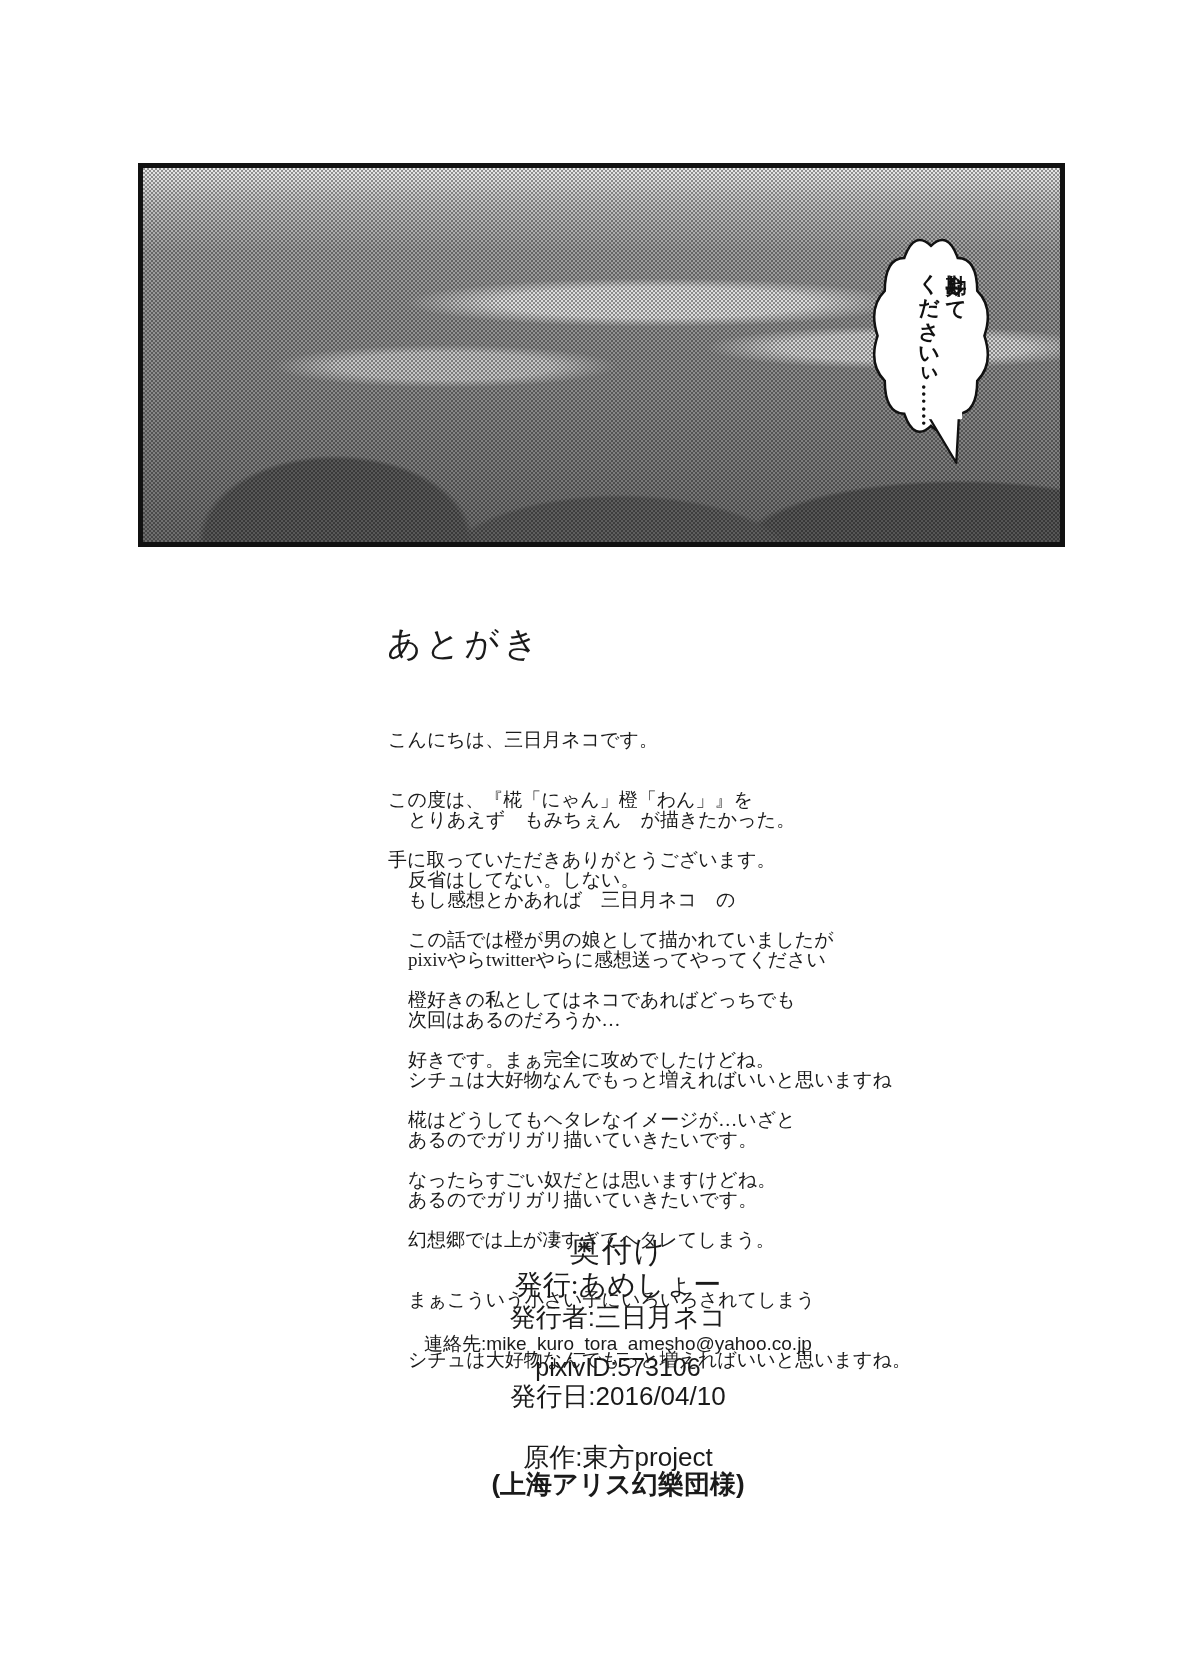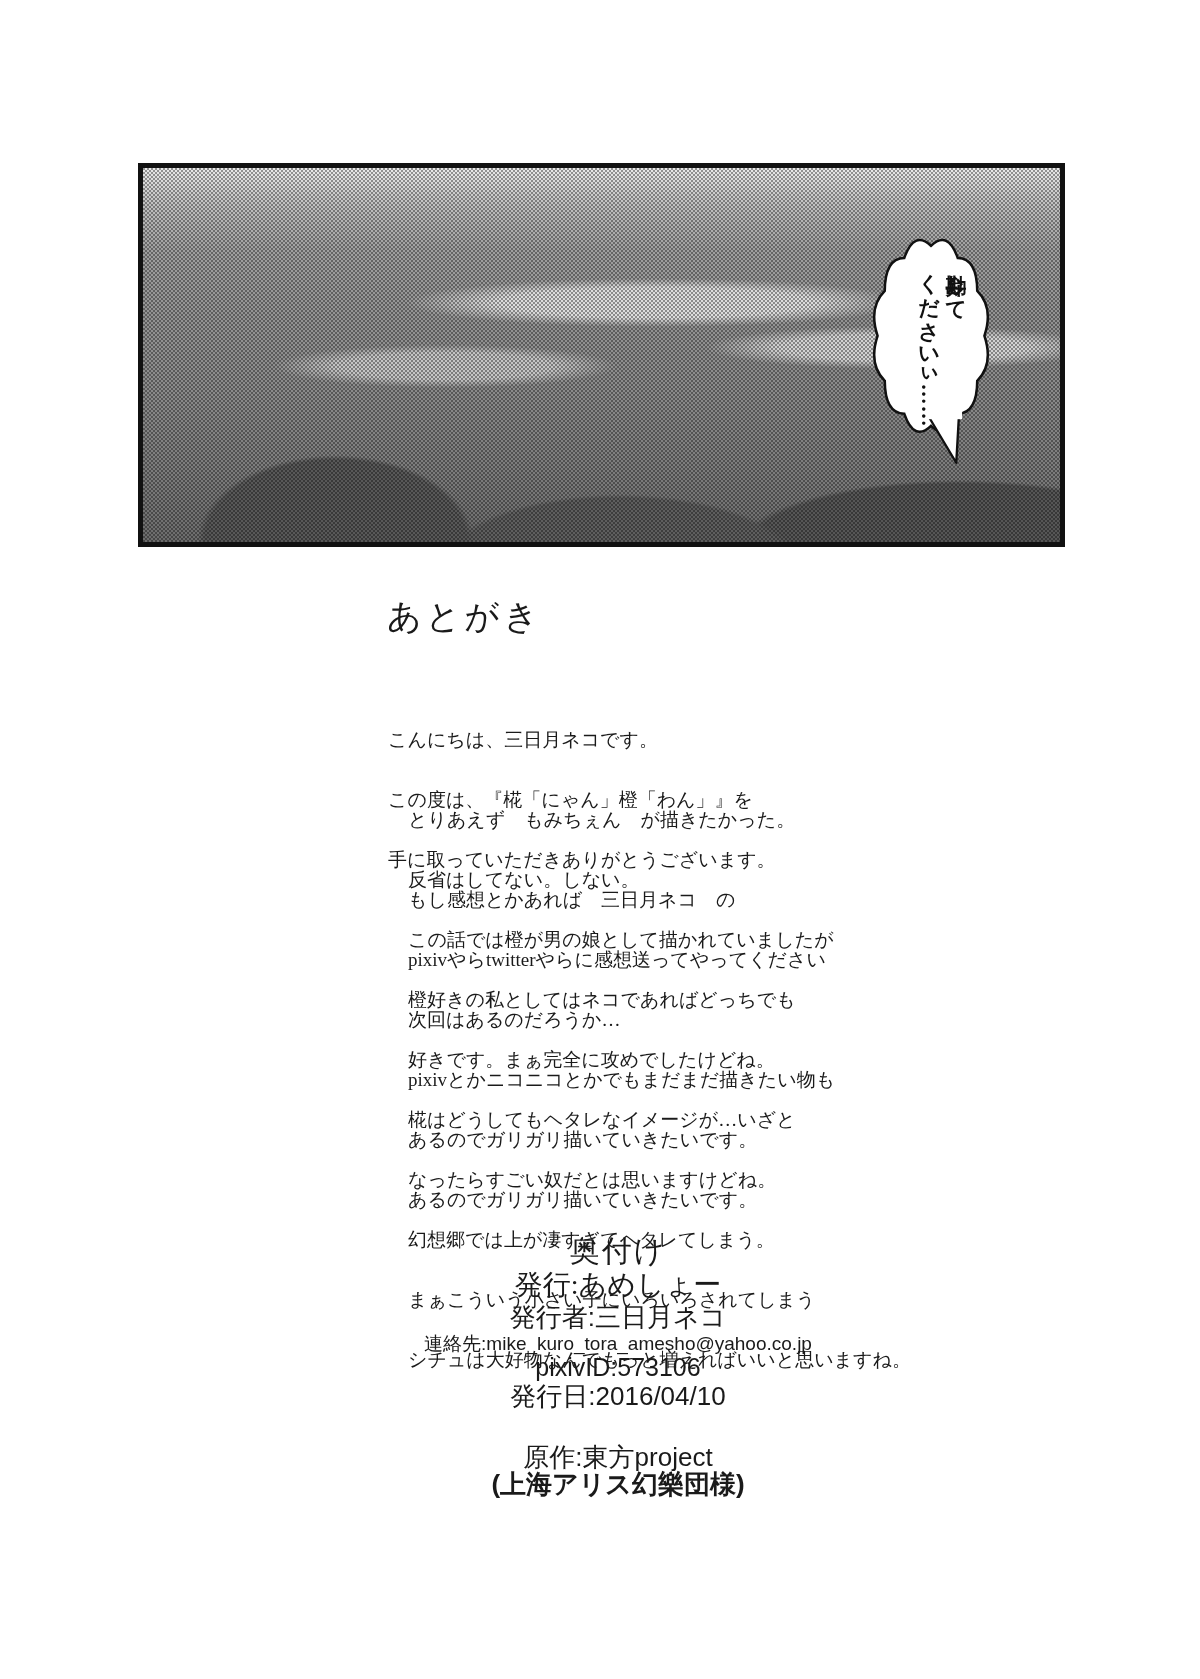--- a/index.html
+++ b/index.html
@@ -43,21 +43,21 @@
   .bubble-text{
     position:absolute;top:32px;right:30px;height:185px;z-index:3;
     writing-mode:vertical-rl;text-orientation:mixed;
     font-size:21px;line-height:27px;font-weight:600;letter-spacing:1px;
     color:#111;
   }
   .bubble-text span{display:block;}
 
   
   .afterword-heading{
-    position:absolute;left:387px;top:594px;
+    position:absolute;left:387px;top:621px;
     font-size:34px;letter-spacing:4px;
   }
   .afterword-body{
     position:absolute;left:388px;top:650px;width:560px;
     font-size:19px;line-height:20px;letter-spacing:0;
     white-space:pre;
   }
   .para + .para{margin-top:20px;margin-left:20px;}
   .afterword-body div{height:20px;}
 
@@ -114,21 +114,21 @@
       <div>椛はどうしてもヘタレなイメージが…いざと</div>
       <div>なったらすごい奴だとは思いますけどね。</div>
       <div>幻想郷では上が凄すぎてヘタレてしまう。</div>
       <div>まぁこういう小さい子にいろいろされてしまう</div>
       <div>シチュは大好物なんでもっと増えればいいと思いますね。</div>
     </div>
     <div class="para">
       <div>もし感想とかあれば　三日月ネコ　の</div>
       <div>pixivやらtwitterやらに感想送ってやってください</div>
       <div>次回はあるのだろうか…</div>
-      <div>pixivとかニコニコとかでもまだまだ描きたい物も</div>
+      <div>シチュは大好物なんでもっと増えればいいと思いますね</div>
       <div>あるのでガリガリ描いていきたいです。</div>
       <div>あるのでガリガリ描いていきたいです。</div>
     </div>
   </div>
 
   <div class="centered colophon-heading">奥付け</div>
 
   <div class="centered c-line c-publisher">発行:あめしょー</div>
   <div class="centered c-line c-contact">連絡先:mike_kuro_tora_amesho@yahoo.co.jp</div>
   <div class="centered c-line c-author">発行者:三日月ネコ</div>

